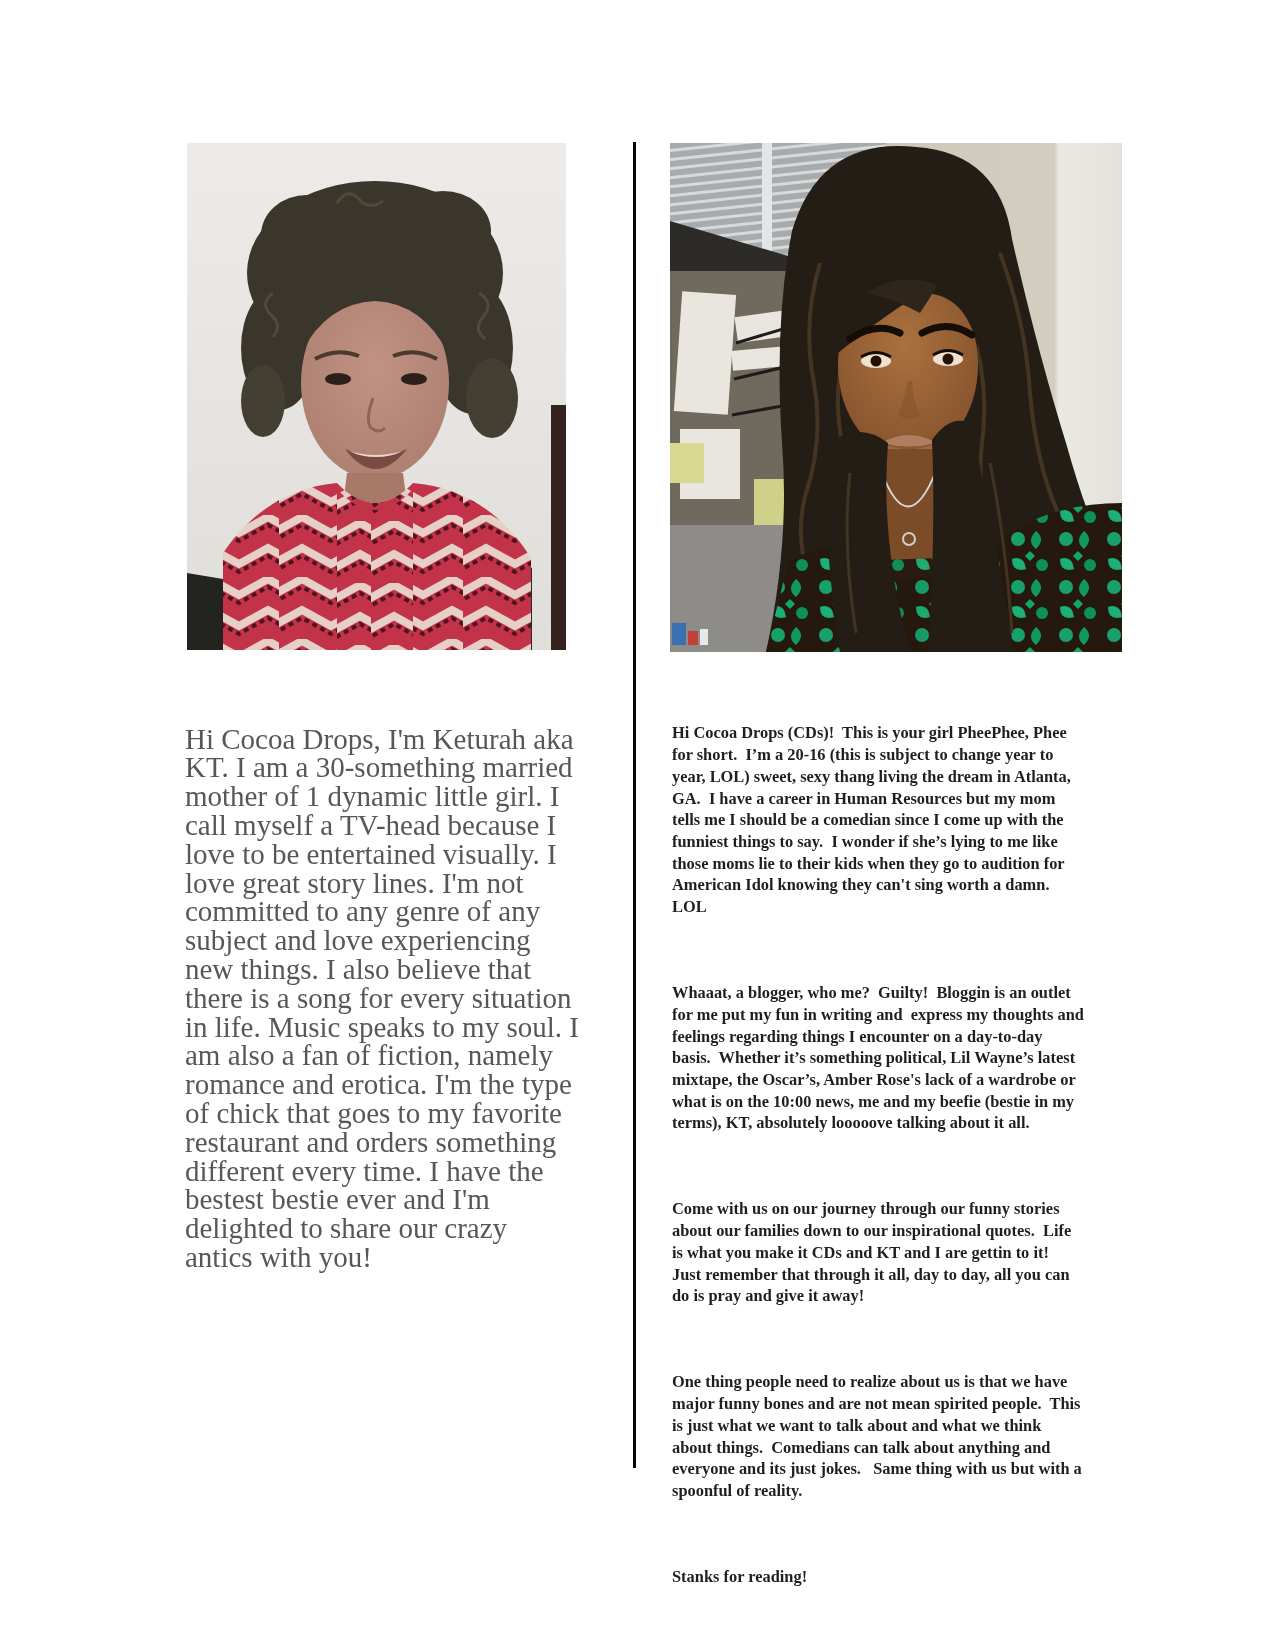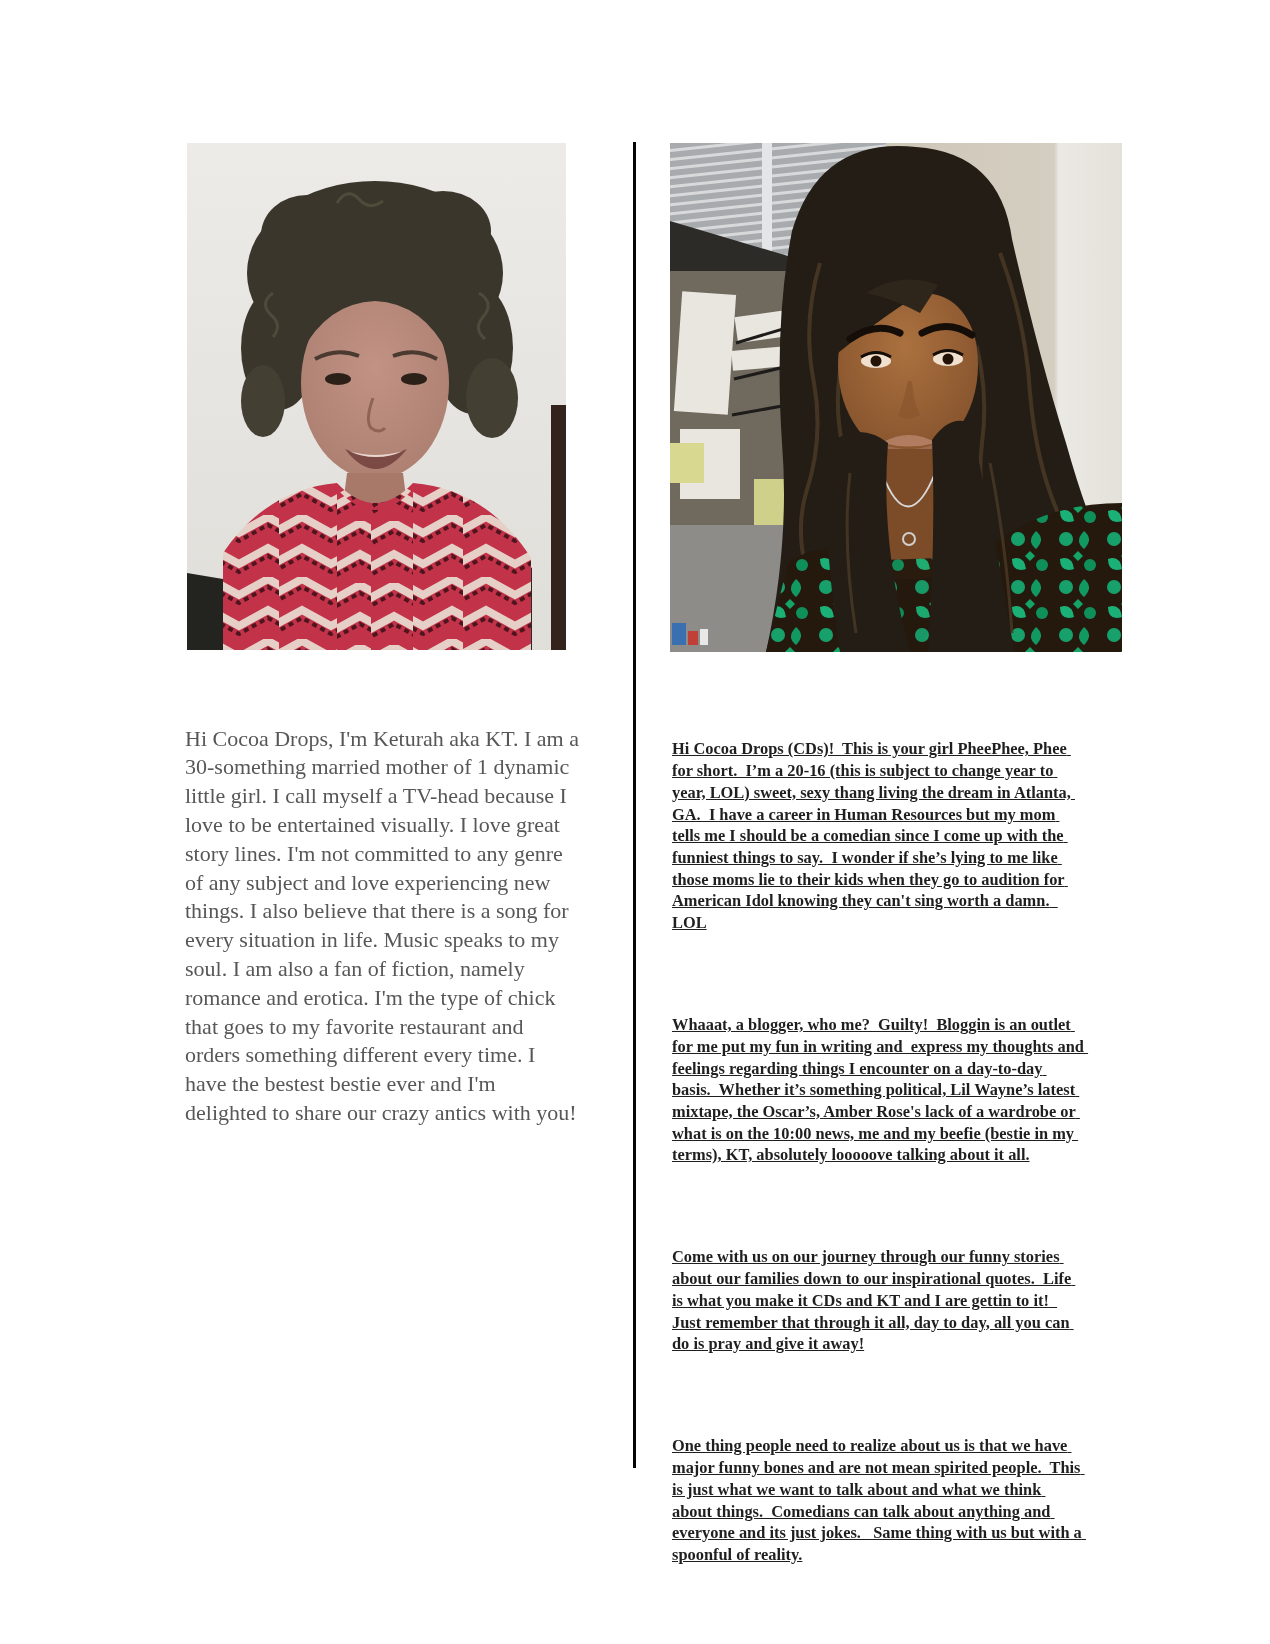--- a/index.html
+++ b/index.html
@@ -11,29 +11,29 @@
     font-family:"Liberation Serif", serif;
     overflow:hidden;
   }
   .photo{position:absolute;overflow:hidden;}
   .photo svg{display:block;}
   .photo-left{left:187px;top:143px;width:379px;height:507px;}
   .photo-right{left:670px;top:143px;width:452px;height:509px;}
   .divider{position:absolute;left:633px;top:142px;width:3px;height:1326px;background:#050505;}
   .col-left{
     position:absolute;left:185px;top:667px;width:396px;
-    font-size:22px;line-height:28.8px;color:#575757;
+    font-size:29px;line-height:28.8px;color:#575757;
     white-space:pre-wrap;
   }
   .col-right{
     position:absolute;left:672px;top:679px;width:412px;
     font-size:16.4px;line-height:21.7px;color:#1f1f1f;font-weight:600;
     white-space:pre-wrap;
   }
-  .col-right p{margin:16px 0 21px 0;text-decoration:underline;}
+  .col-right p{margin:0 0 21px 0;}
   .col-left p{margin:0;}
 </style>
 </head>
 <body>
 
 <div class="page">
 
   <div class="photo photo-left">
     <svg width="379" height="507" viewBox="0 0 379 507" xmlns="http://www.w3.org/2000/svg">
       <defs>
@@ -212,16 +212,17 @@
 
   <div class="col-left">
     <p>Hi Cocoa Drops, I'm Keturah aka KT. I am a 30-something married mother of 1 dynamic little girl. I call myself a TV-head because I love to be entertained visually. I love great story lines. I'm not committed to any genre of any subject and love experiencing new things. I also believe that there is a song for every situation in life. Music speaks to my soul. I am also a fan of fiction, namely romance and erotica. I'm the type of chick that goes to my favorite restaurant and orders something different every time. I have the bestest bestie ever and I'm delighted to share our crazy antics with you!</p>
   </div>
 
   <div class="col-right">
     <p>Hi Cocoa Drops (CDs)!  This is your girl PheePhee, Phee for short.  I’m a 20-16 (this is subject to change year to year, LOL) sweet, sexy thang living the dream in Atlanta, GA.  I have a career in Human Resources but my mom tells me I should be a comedian since I come up with the funniest things to say.  I wonder if she’s lying to me like those moms lie to their kids when they go to audition for American Idol knowing they can't sing worth a damn.  LOL</p>
     <p>Whaaat, a blogger, who me?  Guilty!  Bloggin is an outlet for me put my fun in writing and  express my thoughts and feelings regarding things I encounter on a day-to-day basis.  Whether it’s something political, Lil Wayne’s latest mixtape, the Oscar’s, Amber Rose's lack of a wardrobe or what is on the 10:00 news, me and my beefie (bestie in my terms), KT, absolutely looooove talking about it all.</p>
     <p>Come with us on our journey through our funny stories about our families down to our inspirational quotes.  Life is what you make it CDs and KT and I are gettin to it!  Just remember that through it all, day to day, all you can do is pray and give it away!</p>
     <p>One thing people need to realize about us is that we have major funny bones and are not mean spirited people.  This is just what we want to talk about and what we think about things.  Comedians can talk about anything and everyone and its just jokes.   Same thing with us but with a spoonful of reality.</p>
+    <p>Stanks for reading!</p>
     
   </div>
 
 </div>
 
 </body></html>

